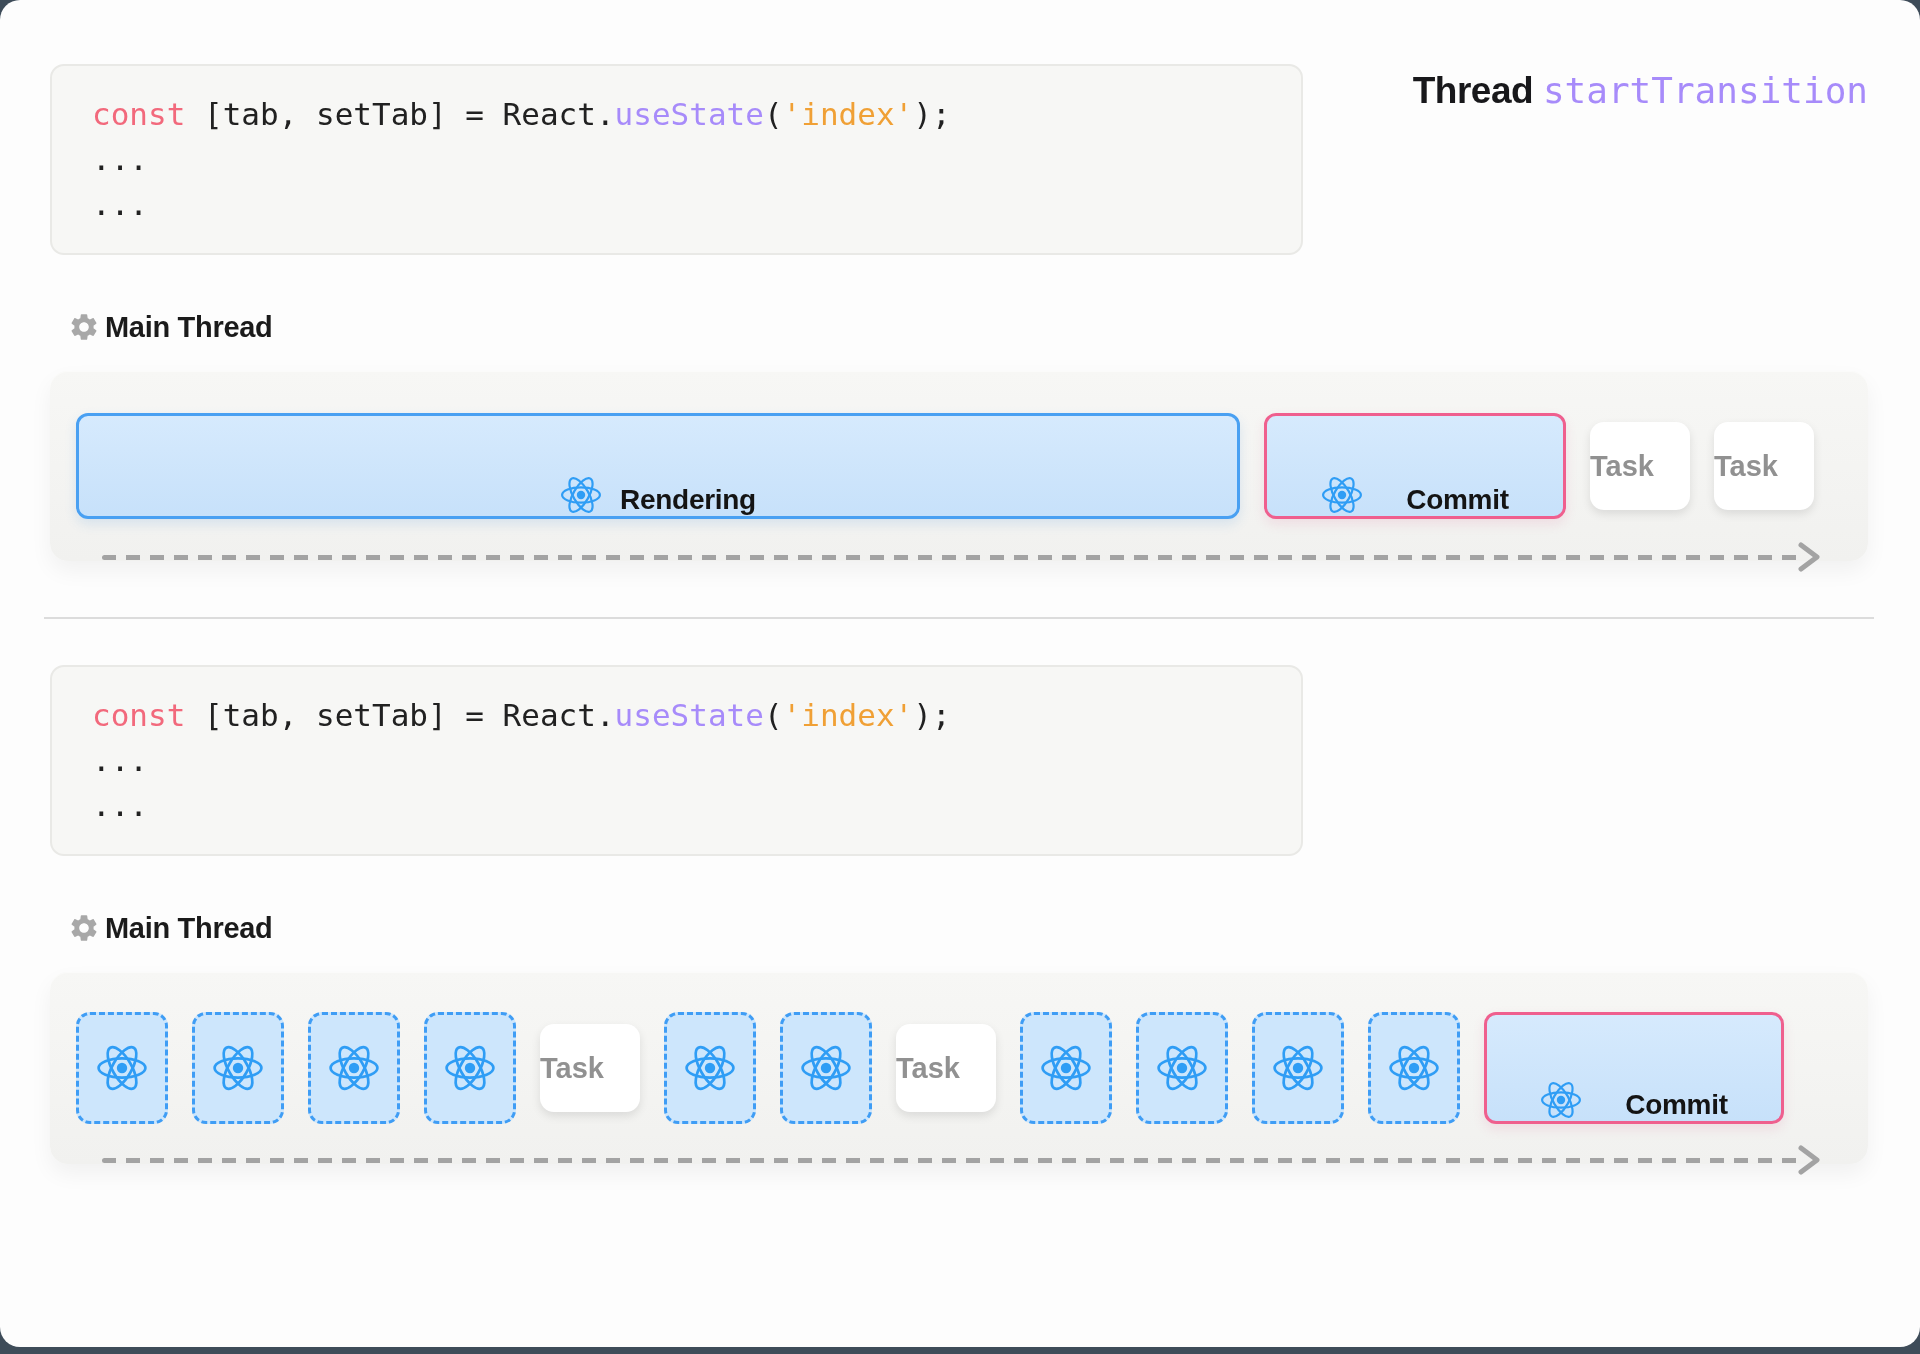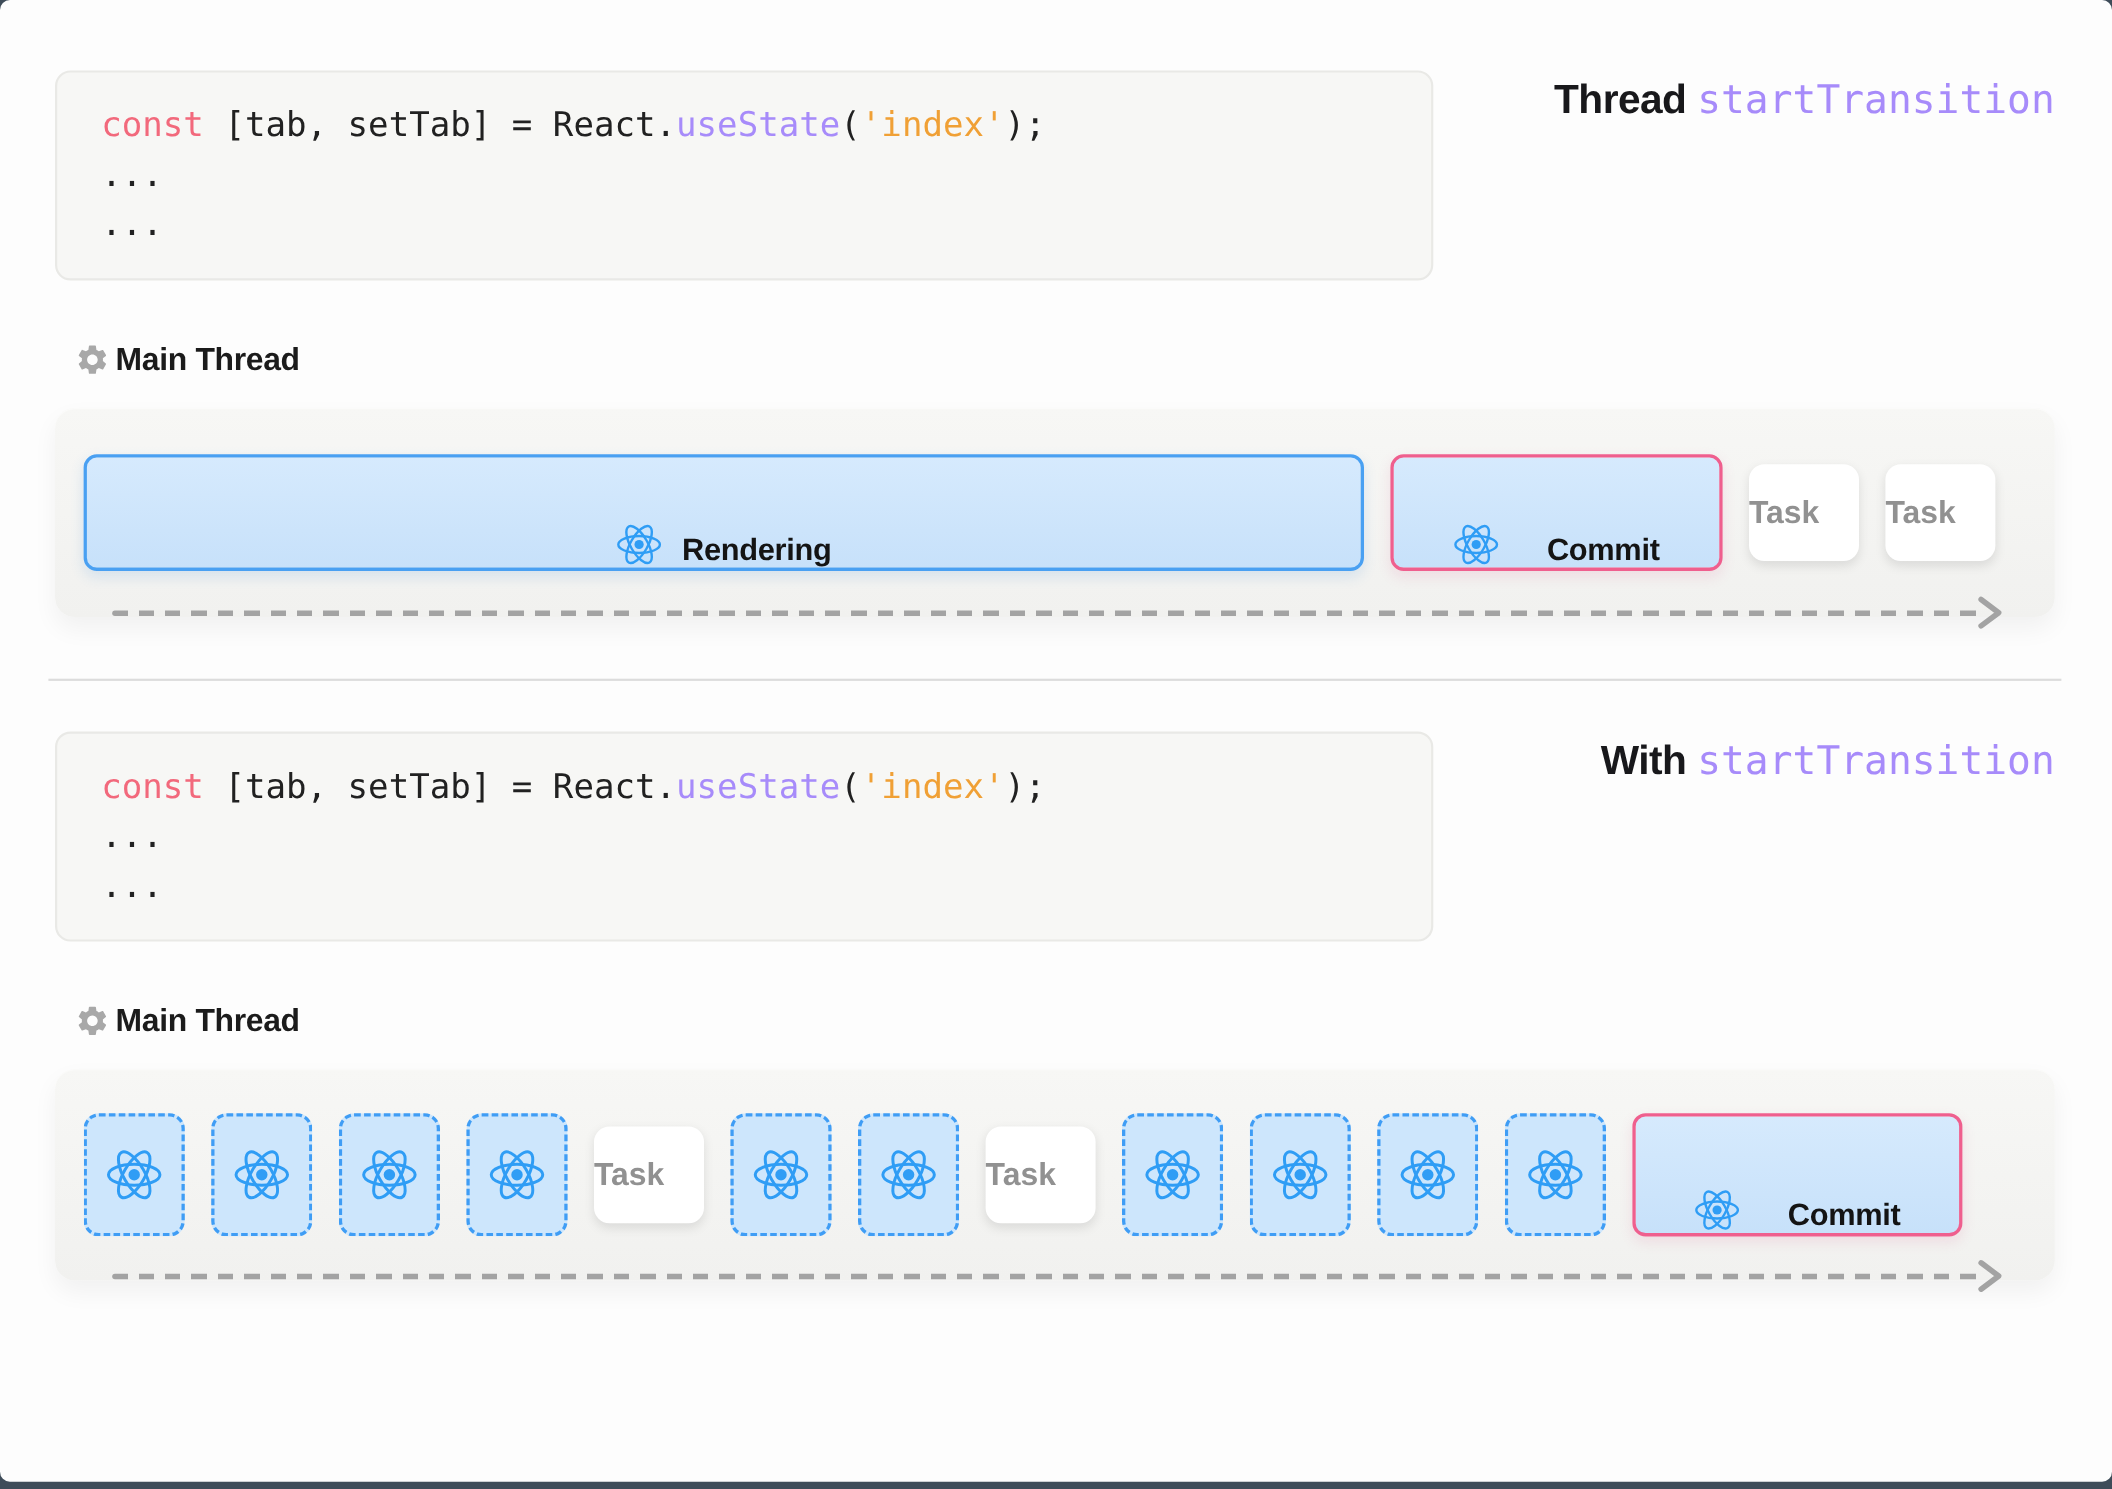--- a/index.html
+++ b/index.html
@@ -6,21 +6,21 @@
   body{
     width:1920px;height:1354px;
     background:#3e4c59;
     position:relative;
     font-family:"Liberation Sans", sans-serif;
     overflow:hidden;
   }
   .card{
     position:absolute;left:0;top:0;right:0;bottom:7px;
     background:#fdfdfd;
-    border-radius:9px;
+    border-radius:20px;
     padding:64px 52px 0 50px;
     box-sizing:border-box;
     overflow:hidden;
   }
   
   .row-top{display:flex;align-items:flex-start;}
   .code-block{
     width:1253px;flex:none;box-sizing:border-box;
     background:#f7f7f5;
     border:2px solid #e9e9e6;
@@ -167,21 +167,20 @@
 
   <div class="divider"></div>
 
   <section>
     <div class="row-top mt46">
       <div class="code-block">
         <div class="code-line"><span class="tok-kw">const</span><span class="tok-plain"> [tab, setTab] = React.</span><span class="tok-fn">useState</span><span class="tok-plain">(</span><span class="tok-str">'index'</span><span class="tok-plain">);</span></div>
         <div class="code-line"><span class="tok-plain">...</span></div>
         <div class="code-line"><span class="tok-plain">...</span></div>
       </div>
-      <h2 class="panel-title"><span class="title-plain">With</span> <span class="title-code">startTransition</span></h2>
     </div>
 
     <div class="thread-label">
       <svg class="gear" viewBox="0 0 24 24">
         <path fill="#a8a8a8" d="M19.14,12.94c0.04-0.3,0.06-0.61,0.06-0.94c0-0.32-0.02-0.64-0.07-0.94l2.03-1.58c0.18-0.14,0.23-0.41,0.12-0.61 l-1.92-3.32c-0.12-0.22-0.37-0.29-0.59-0.22l-2.39,0.96c-0.5-0.38-1.03-0.7-1.62-0.94L14.4,2.81c-0.04-0.24-0.24-0.41-0.48-0.41 h-3.84c-0.24,0-0.43,0.17-0.47,0.41L9.25,5.35C8.66,5.59,8.12,5.92,7.63,6.29L5.24,5.33c-0.22-0.08-0.47,0-0.59,0.22L2.74,8.87 C2.62,9.08,2.66,9.34,2.86,9.48l2.03,1.58C4.84,11.36,4.8,11.69,4.8,12s0.02,0.64,0.07,0.94l-2.03,1.58 c-0.18,0.14-0.23,0.41-0.12,0.61l1.92,3.32c0.12,0.22,0.37,0.29,0.59,0.22l2.39-0.96c0.5,0.38,1.03,0.7,1.62,0.94l0.36,2.54 c0.05,0.24,0.24,0.41,0.48,0.41h3.84c0.24,0,0.44-0.17,0.47-0.41l0.36-2.54c0.59-0.24,1.13-0.56,1.62-0.94l2.39,0.96 c0.22,0.08,0.47,0,0.59-0.22l1.92-3.32c0.12-0.22,0.07-0.47-0.12-0.61L19.14,12.94z M12,15.6c-1.98,0-3.6-1.62-3.6-3.6 s1.62-3.6,3.6-3.6s3.6,1.62,3.6,3.6S13.98,15.6,12,15.6z"></path>
       </svg>
       <span>Main Thread</span>
     </div>
 
     <div class="track track-2">

